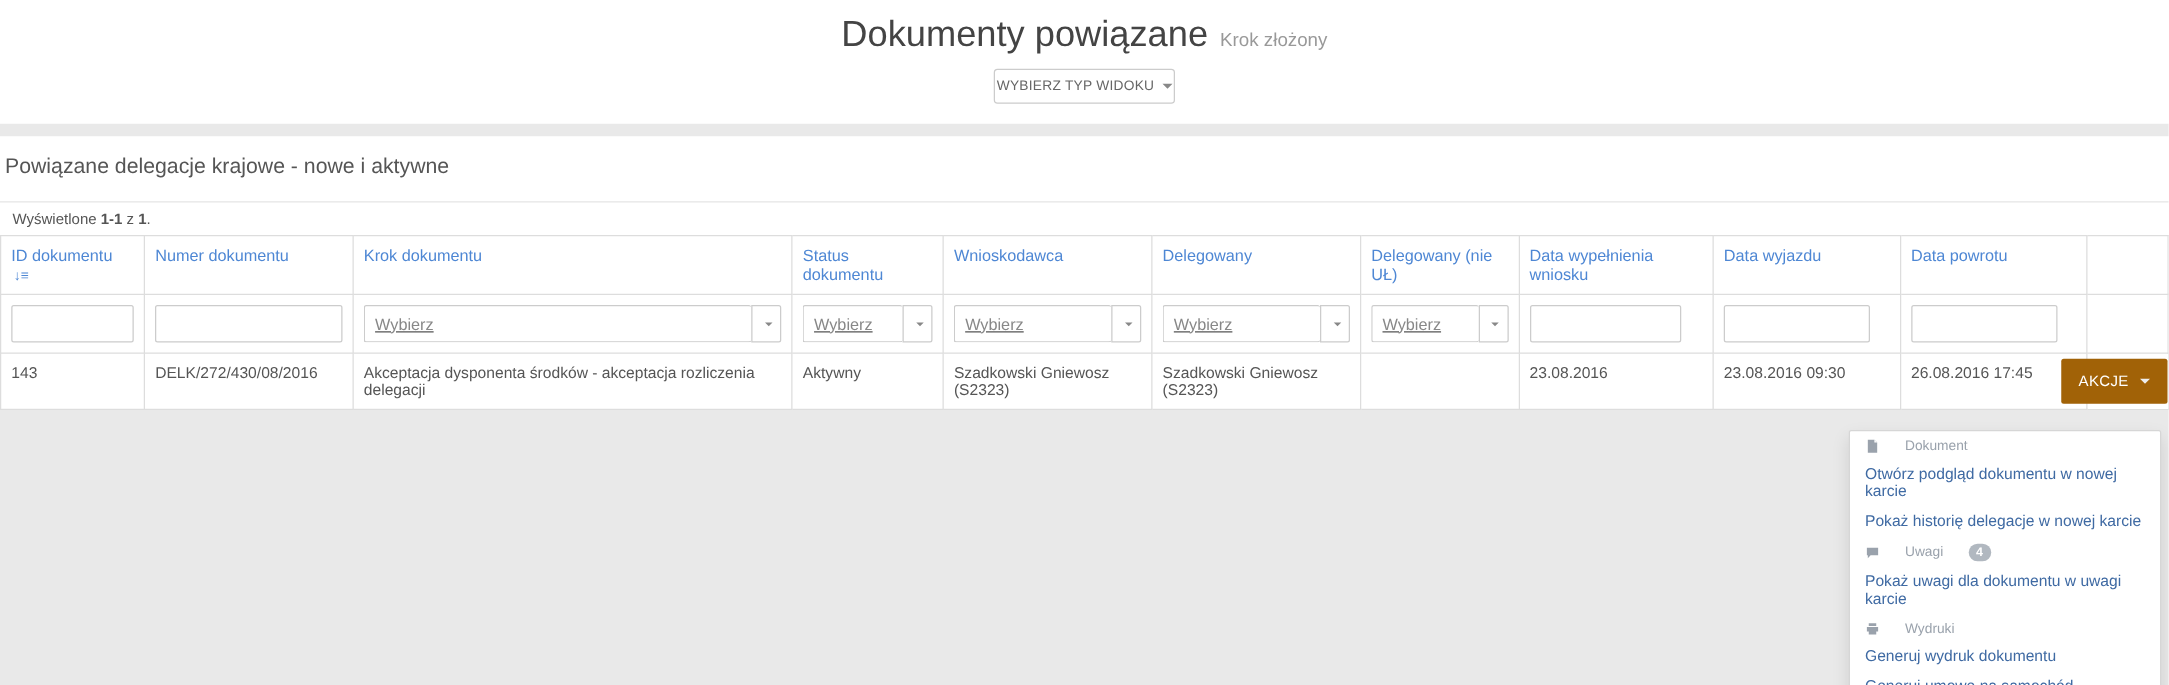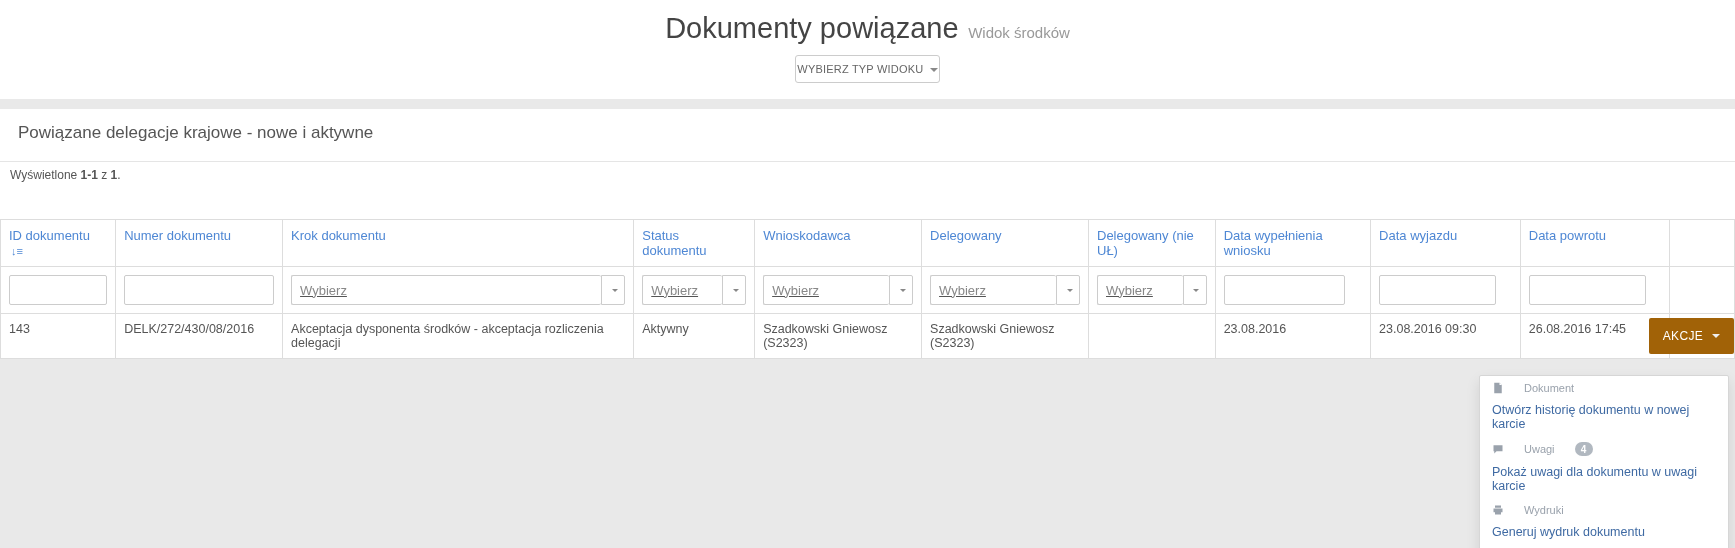--- a/index.html
+++ b/index.html
@@ -52,21 +52,21 @@
       border-left-width: 3px;
       border-right-width: 3px;
       border-top-width: 3px;
     }
     .caret-down.white { border-top-color: #eee; }
     .band {
       background: #e9e9e9;
       height: 10px;
     }
     .section-header {
-      padding: 14px 18px 18px;
+      padding: 14px 4px 18px;
       font-size: 17px;
       color: #555;
       font-weight: 400;
     }
     .summary {
       padding: 6px 10px 6px 10px;
       font-size: 12px;
       color: #555;
     }
     table.grid {
@@ -190,39 +190,39 @@
       padding: 0 5px;
     }
     .below { background: #e9e9e9; min-height: 260px; }
     .icon-sm { width: 12px; height: 12px; fill: #9aa2ac; flex-shrink: 0; }
   </style>
 </head>
 <body>
 
 <div class="page-header">
   <span class="page-title">Dokumenty powiązane</span>
-  <span class="page-subtitle">Widok środków</span>
+  <span class="page-subtitle">Krok złożony</span>
   <div class="view-switch">
     <button>
       <span>WYBIERZ TYP WIDOKU</span>
       <span class="caret-down"></span>
     </button>
   </div>
 </div>
 <div class="band"></div>
 
 <div class="section-header">Powiązane delegacje krajowe - nowe i aktywne</div>
 
 <div style="border-top:1px solid #e5e5e5;"></div>
 
 <div class="summary">
   <span>Wyświetlone </span><b>1-1</b><span> z </span><b>1</b><span>.</span>
 </div>
 
-<div style="position: relative; margin-top: 31px;">
+<div style="position: relative;">
 <table class="grid">
   <colgroup>
     <col style="width:100px">
     <col style="width:145px">
     <col style="width:305px">
     <col style="width:105px">
     <col style="width:145px">
     <col style="width:145px">
     <col style="width:110px">
     <col style="width:135px">
@@ -326,21 +326,22 @@
 </table>
 
 <div class="dropdown" style="right:6px; top:156px;">
   <div class="dd-header">
     <svg class="icon-sm" viewBox="0 0 16 16">
           <path d="M3 1h7l3 3v11H3z" fill="#9aa2ac"></path>
           <path d="M10 1v3h3" fill="#fff"></path>
         </svg>
     <span>Dokument</span>
   </div>
-  <a class="dd-item">Otwórz historię dokumentu w nowej karcie</a>
+  <a class="dd-item">Otwórz podgląd dokumentu w nowej karcie</a>
+  <a class="dd-item">Pokaż historię delegacje w nowej karcie</a>
 
   <div class="dd-header">
     <svg class="icon-sm" viewBox="0 0 16 16">
           <path d="M2 3h12v8H6l-3 3V11H2z" fill="#9aa2ac"></path>
         </svg>
     <span>Uwagi</span>
     <span class="badge">4</span>
   </div>
   <a class="dd-item">Pokaż uwagi dla dokumentu w uwagi karcie</a>
 

